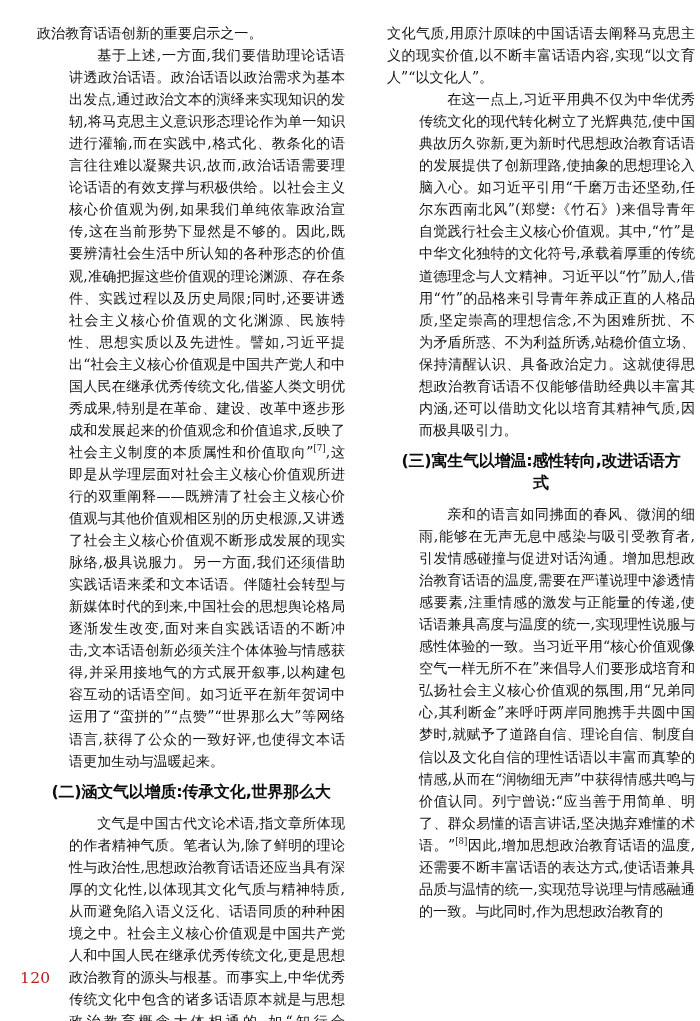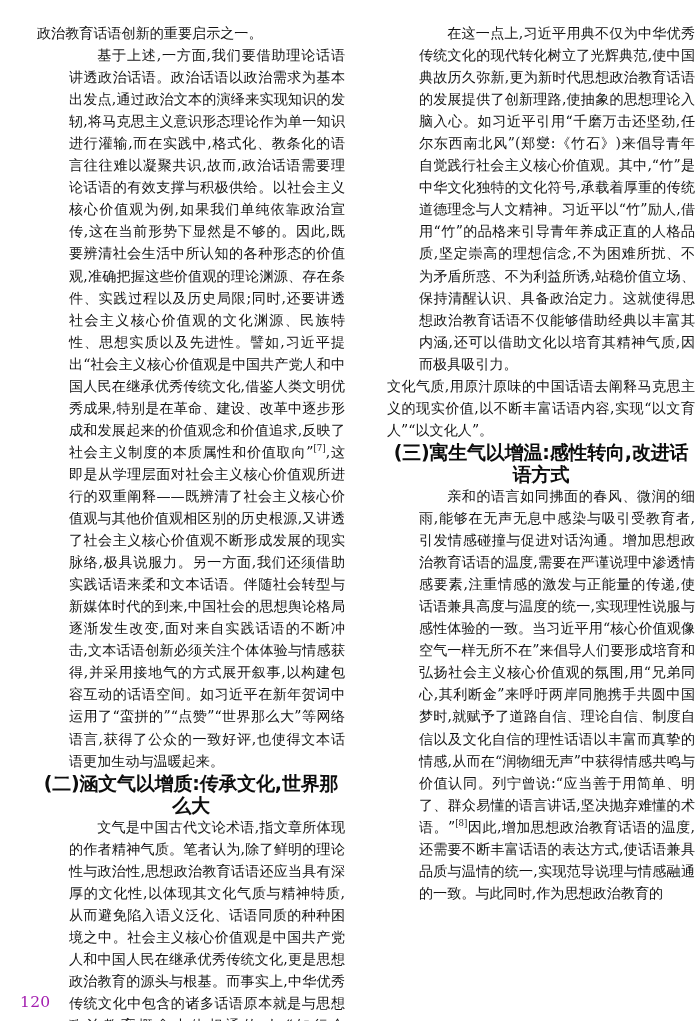--- a/index.html
+++ b/index.html
@@ -49,43 +49,43 @@
     text-justify: inter-ideograph;
     letter-spacing: 0px;
     word-break: break-all;
     color: #141414;
   }
   .para.indent {
     text-indent: 2em;
     margin-left: 32px;
   }
   .heading {
-    margin: 0;
-    font-size: 19px;
+    margin: 9px;
+    font-size: 16px;
     line-height: 22.05px;
     font-weight: bold;
     font-family: "DejaVu Sans", "Liberation Sans", sans-serif;
     text-align: center;
     color: #0d0d0d;
     letter-spacing: -0.2px;
   }
   sup.cite {
     font-size: 8.6px;
     vertical-align: super;
     line-height: 0;
     font-family: "DejaVu Serif", "Liberation Serif", serif;
   }
   .folio {
     position: absolute;
     left: 20px;
-    top: 993px;
+    top: 969px;
     font-size: 15.5px;
     line-height: 18px;
     font-family: "DejaVu Serif", "Liberation Serif", serif;
-    color: #a21caf;
+    color: #b91c1c;
     letter-spacing: 0.3px;
   }
 </style>
 </head>
 <body>
 
 <div class="page">
 
   <div class="columns">
 
@@ -96,23 +96,23 @@
         <p class="para indent"><span>基于上述,一方面,我们要借助理论话语讲透政治话语。政治话语以政治需求为基本出发点,通过政治文本的演绎来实现知识的发轫,将马克思主义意识形态理论作为单一知识进行灌输,而在实践中,格式化、教条化的语言往往难以凝聚共识,故而,政治话语需要理论话语的有效支撑与积极供给。以社会主义核心价值观为例,如果我们单纯依靠政治宣传,这在当前形势下显然是不够的。因此,既要辨清社会生活中所认知的各种形态的价值观,准确把握这些价值观的理论渊源、存在条件、实践过程以及历史局限;同时,还要讲透社会主义核心价值观的文化渊源、民族特性、思想实质以及先进性。譬如,习近平提出</span><span>“社会主义核心价值观是中国共产党人和中国人民在继承优秀传统文化,借鉴人类文明优秀成果,特别是在革命、建设、改革中逐步形成和发展起来的价值观念和价值追求,反映了社会主义制度的本质属性和价值取向”</span><sup class="cite">[7]</sup><span>,这即是从学理层面对社会主义核心价值观所进行的双重阐释——既辨清了社会主义核心价值观与其他价值观相区别的历史根源,又讲透了社会主义核心价值观不断形成发展的现实脉络,极具说服力。另一方面,我们还须借助实践话语来柔和文本话语。伴随社会转型与新媒体时代的到来,中国社会的思想舆论格局逐渐发生改变,面对来自实践话语的不断冲击,文本话语创新必须关注个体体验与情感获得,并采用接地气的方式展开叙事,以构建包容互动的话语空间。如习近平在新年贺词中运用了“蛮拼的”“点赞”“世界那么大”等网络语言,获得了公众的一致好评,也使得文本话语更加生动与温暖起来。</span></p>
 
         <p class="heading">(二)涵文气以增质:传承文化,世界那么大</p>
 
         <p class="para indent">文气是中国古代文论术语,指文章所体现的作者精神气质。笔者认为,除了鲜明的理论性与政治性,思想政治教育话语还应当具有深厚的文化性,以体现其文化气质与精神特质,从而避免陷入语义泛化、话语同质的种种困境之中。社会主义核心价值观是中国共产党人和中国人民在继承优秀传统文化,更是思想政治教育的源头与根基。而事实上,中华优秀传统文化中包含的诸多话语原本就是与思想政治教育概念大体相通的,如“知行合一”与“理论联系实际”,“体用不二”与“客观存在和主观意识”,“道”与“规律”,等等。因而,新时代的思想政治教育话语创新,应当善于为马克思主义基本理论打上中华优秀传统文化的烙印,赋予其中国特性与</p>
       </div>
     </div>
 
     <div class="col col-right">
       <div class="col-inner">
+        <p class="para">文化气质,用原汁原味的中国话语去阐释马克思主义的现实价值,以不断丰富话语内容,实现“以文育人”“以文化人”。</p>
+
         <p class="para indent">在这一点上,习近平用典不仅为中华优秀传统文化的现代转化树立了光辉典范,使中国典故历久弥新,更为新时代思想政治教育话语的发展提供了创新理路,使抽象的思想理论入脑入心。如习近平引用“千磨万击还坚劲,任尔东西南北风”(郑燮:《竹石》)来倡导青年自觉践行社会主义核心价值观。其中,“竹”是中华文化独特的文化符号,承载着厚重的传统道德理念与人文精神。习近平以“竹”励人,借用“竹”的品格来引导青年养成正直的人格品质,坚定崇高的理想信念,不为困难所扰、不为矛盾所惑、不为利益所诱,站稳价值立场、保持清醒认识、具备政治定力。这就使得思想政治教育话语不仅能够借助经典以丰富其内涵,还可以借助文化以培育其精神气质,因而极具吸引力。</p>
-
-        <p class="para">文化气质,用原汁原味的中国话语去阐释马克思主义的现实价值,以不断丰富话语内容,实现“以文育人”“以文化人”。</p>
 
         <p class="heading">(三)寓生气以增温:感性转向,改进话语方式</p>
 
 
         <p class="para indent"><span>亲和的语言如同拂面的春风、微润的细雨,能够在无声无息中感染与吸引受教育者,引发情感碰撞与促进对话沟通。增加思想政治教育话语的温度,需要在严谨说理中渗透情感要素,注重情感的激发与正能量的传递,使话语兼具高度与温度的统一,实现理性说服与感性体验的一致。当习近平用“核心价值观像空气一样无所不在”来倡导人们要形成培育和弘扬社会主义核心价值观的氛围,用“兄弟同心,其利断金”来呼吁两岸同胞携手共圆中国梦时,就赋予了道路自信、理论自信、制度自信以及文化自信的理性话语以丰富而真挚的情感,从而在“润物细无声”中获得情感共鸣与价值认同。列宁曾说:“应当善于用简单、明了、群众易懂的语言讲话,坚决抛弃难懂的术语。”</span><sup class="cite">[8]</sup><span>因此,增加思想政治教育话语的温度,还需要不断丰富话语的表达方式,使话语兼具品质与温情的统一,实现范导说理与情感融通的一致。与此同时,作为思想政治教育的</span></p>
       </div>
     </div>
 
   </div>
 

